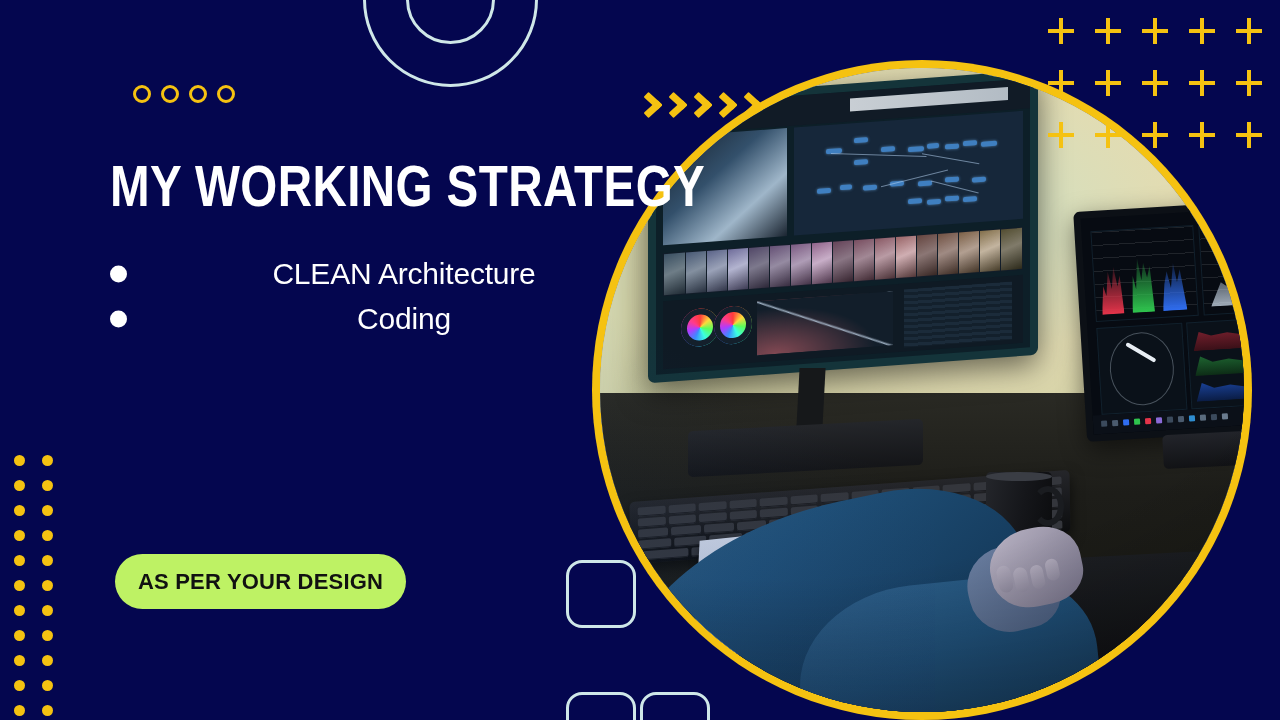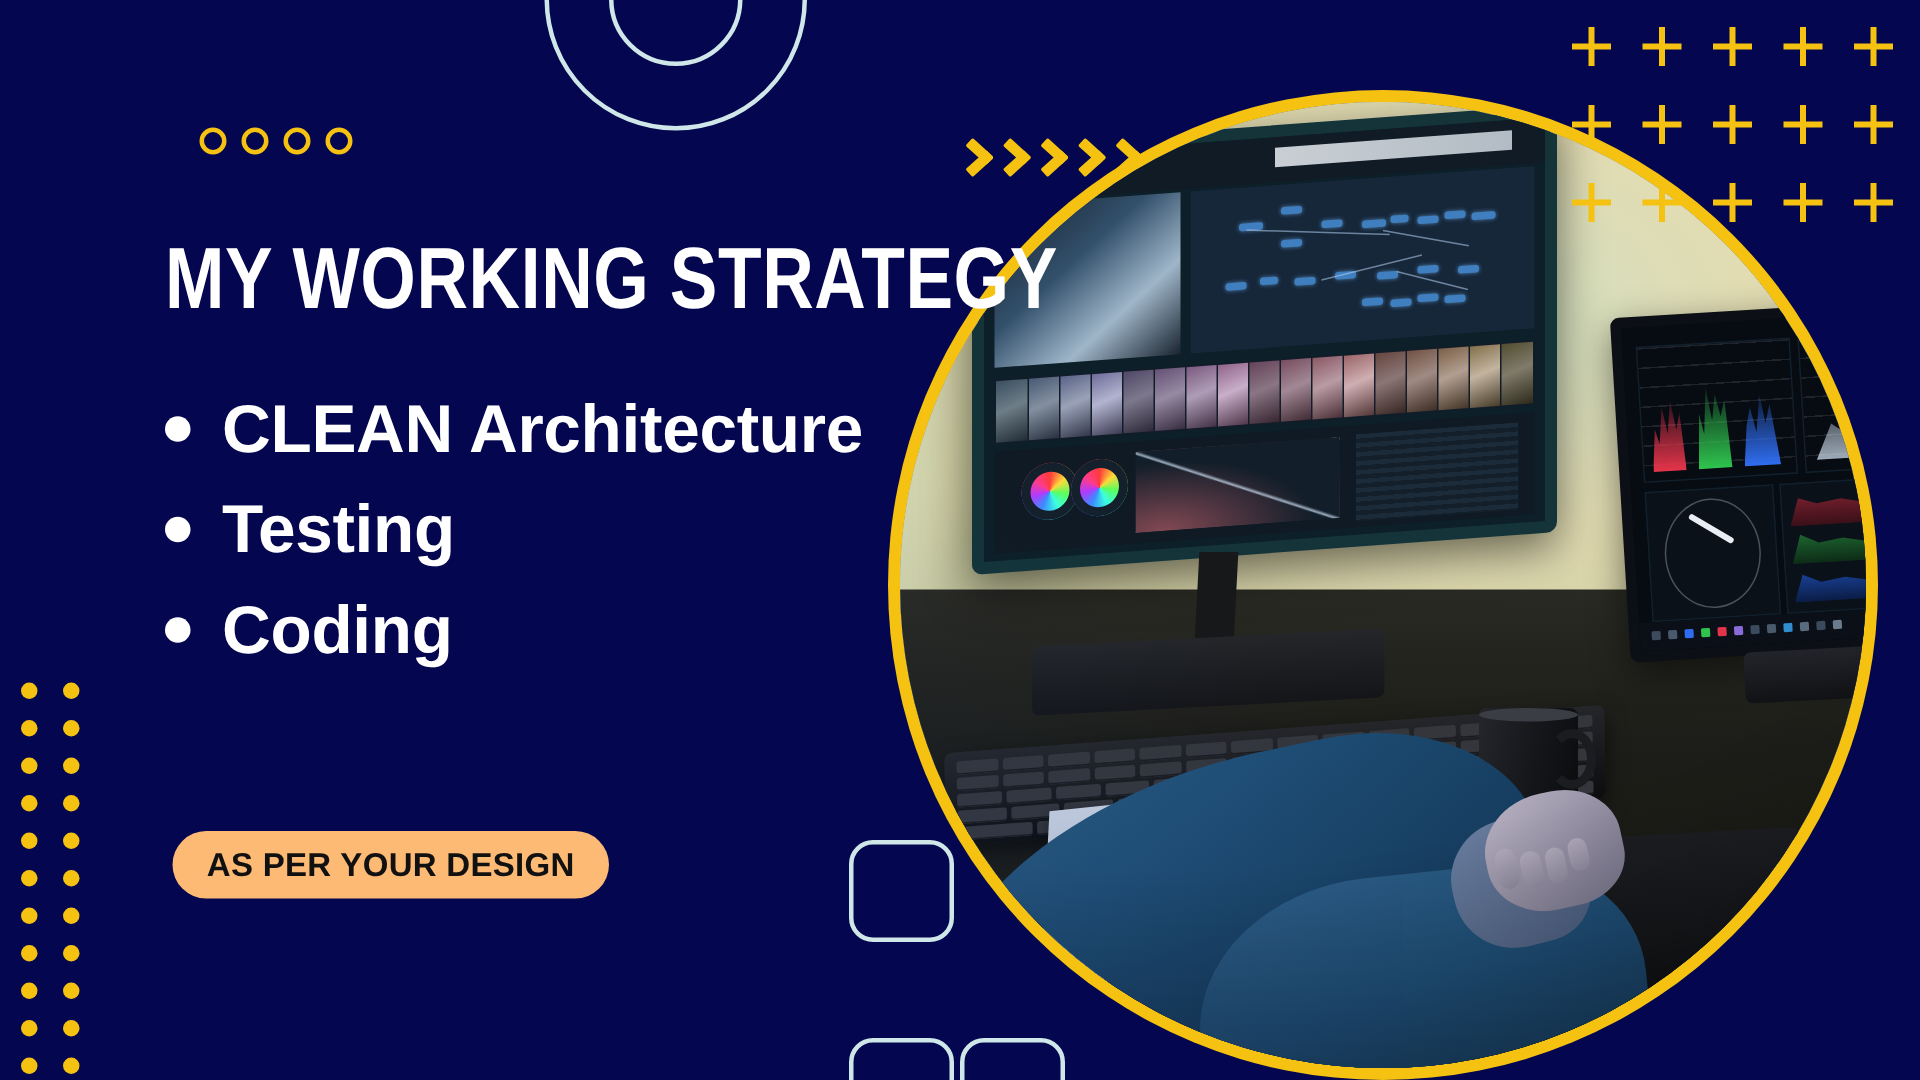--- a/index.html
+++ b/index.html
@@ -265,31 +265,32 @@
   .title {
     position:absolute; left:110px; top:157px;
     font-family:"Liberation Sans Narrow","Liberation Sans", sans-serif;
     font-weight:bold; font-size:58px; line-height:1;
     color:#ffffff; letter-spacing:0.5px;
     transform:scaleX(.82); transform-origin:left center;
     white-space:nowrap;
   }
   .bullets { position:absolute; left:100px; top:252px; width:560px; list-style:none; }
   .bullets li {
-    position:relative; color:#ffffff; font-weight:bold;
-    font-size:45px; line-height:1.49; padding-left:48px; white-space:nowrap;
+    position:relative; color:#ffffff; font-weight:normal;
+    font-size:30px; line-height:1.49; padding-left:48px; white-space:nowrap;
     letter-spacing:-.2px;
+    text-align:center;
   }
   .bullets li::before {
     content:""; position:absolute; left:10px; top:50%; transform:translateY(-50%);
     width:17px; height:17px; border-radius:50%; background:#ffffff;
   }
   .cta {
-    position:absolute; left:115px; top:554px; width:291px; height:45px;
-    background:#fdba74; border-radius:28px;
+    position:absolute; left:115px; top:554px; width:291px; height:55px;
+    background:#bef264; border-radius:28px;
     display:flex; align-items:center; justify-content:center;
     cursor:pointer;
   }
   .cta span {
     color:#111111; font-weight:bold; font-size:22px; letter-spacing:.2px;
   }
 </style>
 </head>
 <body>
 
@@ -562,21 +563,20 @@
     </div>
 
   <div class="rsq" style="left:566px;top:560px;width:70px;height:68px"></div>
   <div class="rsq" style="left:566px;top:692px;width:70px;height:68px"></div>
   <div class="rsq" style="left:640px;top:692px;width:70px;height:68px"></div>
 
   <div class="title">MY WORKING STRATEGY</div>
 
   <ul class="bullets" id="bullets">
       <li>CLEAN Architecture</li>
-      <li>Testing</li>
       <li>Coding</li>
     </ul>
 
   <div class="cta">
     <span>AS PER YOUR DESIGN</span>
   </div>
 
 </div>
 
 </body></html>

